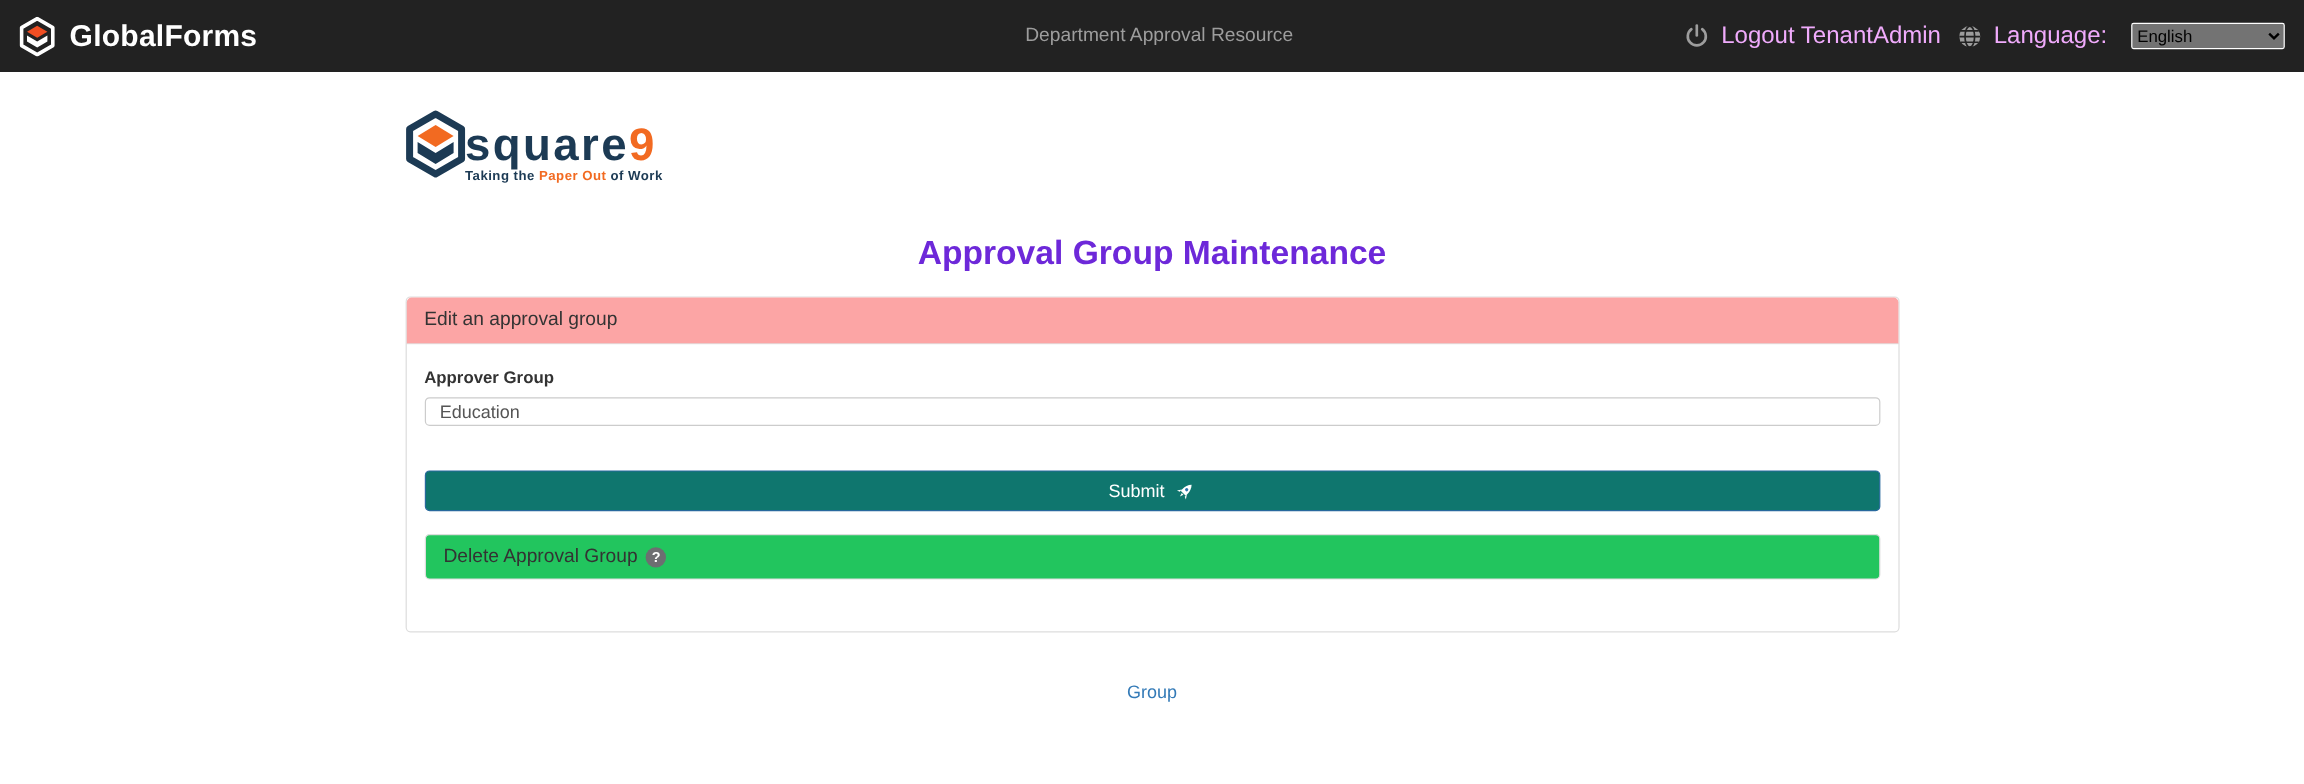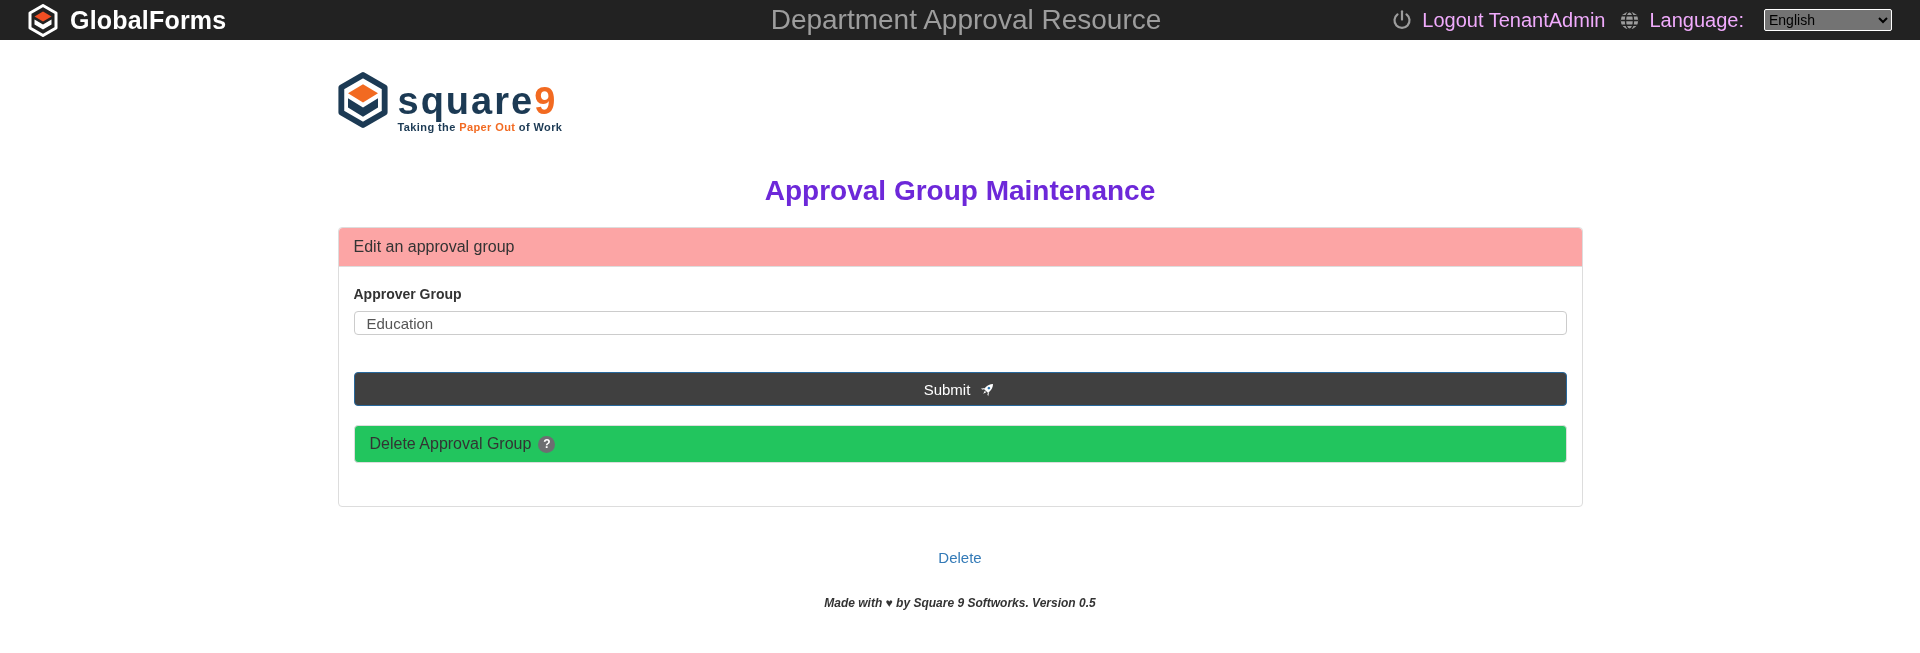--- a/index.html
+++ b/index.html
@@ -1,37 +1,37 @@
 <!DOCTYPE html>
 <html><head>
 <meta charset="utf-8">
 <style>
   * { box-sizing: border-box; margin: 0; padding: 0; }
   html, body { width: 1920px; height: 653px; background: #ffffff;
     font-family: "Liberation Sans", sans-serif; overflow: hidden; }
 
   
-  .navbar { position: relative; height: 40px; background: #222222;
-    display: flex; align-items: center; padding: 0 28px; }
+  .navbar { position: relative; height: 60px; background: #222222;
+    display: flex; align-items: center; padding: 0 16px; }
   .brand { display: flex; align-items: center; gap: 12px; cursor: pointer; }
   .brand-text { color: #ffffff; font-size: 25px; font-weight: bold; letter-spacing: 0.2px; }
   .nav-title { position: absolute; left: 12px; right: 0; text-align: center;
-    color: #9d9d9d; font-size: 28px; pointer-events: none; }
+    color: #9d9d9d; font-size: 16px; pointer-events: none; }
   .nav-right { margin-left: auto; display: flex; align-items: center; gap: 14px; z-index: 2; }
   .nav-item { display: flex; align-items: center; gap: 9px; color: #f0abfc;
     font-size: 20px; text-decoration: none; cursor: pointer; }
   .lang-select { width: 128px; height: 22px; font-size: 14px;
     font-family: "Liberation Sans", sans-serif; background: #737373;
     color: #000000; border: 1px solid #ffffff; border-radius: 2px; margin-left: 6px; }
 
   
   .container { width: 1245px; margin: 0 auto; }
 
   
-  .logo-block { display: flex; align-items: flex-start; gap: 10px; margin-top: 31px; height: 66px; }
+  .logo-block { display: flex; align-items: flex-start; margin-top: 31px; height: 66px; }
   .logo-textcol { display: flex; flex-direction: column; padding-top: 12px; }
   .wordmark { font-size: 38px; font-weight: bold; color: #1c3a54;
     letter-spacing: 2px; line-height: 36px; }
   .wordmark .nine { color: #f26a21; }
   .tagline { font-size: 11px; font-weight: bold; color: #1c3a54;
     letter-spacing: 0.4px; margin-top: 2px; }
   .tagline .orange { color: #f26a21; }
 
   
   h1.page-heading { text-align: center; font-size: 28px; font-weight: bold;
@@ -41,21 +41,21 @@
   .card { margin-top: 20px; background: #ffffff; border: 1px solid #dddddd;
     border-radius: 4px; }
   .card-header { background: #fca5a5; border-bottom: 1px solid #dddddd;
     border-radius: 4px 4px 0 0; padding: 10px 15px; font-size: 16px; color: #333333; }
   .card-body { padding: 19px 15px 43px 15px; }
   .field-label { display: block; font-size: 14px; font-weight: bold;
     color: #333333; margin-bottom: 9px; }
   .text-input { width: 100%; height: 24px; border: 1px solid #cccccc;
     border-radius: 4px; padding: 6px 12px; font-size: 15px; color: #555555;
     font-family: "Liberation Sans", sans-serif; }
-  .submit-btn { width: 100%; height: 34px; margin-top: 37px; background: #404040;
+  .submit-btn { width: 100%; height: 34px; margin-top: 37px; background: #0f766e;
     color: #ffffff; font-size: 15px; border: 1px solid #28699d; border-radius: 4px;
     cursor: pointer; display: flex; align-items: center; justify-content: center;
     gap: 9px; font-family: "Liberation Sans", sans-serif; }
   .delete-panel { margin-top: 19px; background: #22c55e; border: 1px solid #dddddd;
     border-radius: 4px; padding: 9px 15px; font-size: 16px; color: #333333;
     display: flex; align-items: center; gap: 7px; cursor: pointer; }
   .help-icon { display: inline-flex; align-items: center; justify-content: center;
     width: 17px; height: 17px; border-radius: 50%; background: #6d6e71;
     color: #ffffff; font-size: 12px; font-weight: bold; }
 
@@ -152,17 +152,16 @@
       </button>
 
       <div class="delete-panel">
         <span>Delete Approval Group</span>
         <span class="help-icon">?</span>
       </div>
     </div>
   </div>
 
   <div class="return-row">
-    <a class="return-link">Delete</a>
+    <a class="return-link">Group</a>
   </div>
 
-  <div class="credit">Made with ♥ by Square 9 Softworks. Version 0.5</div>
 </div>
 
 </body></html>

